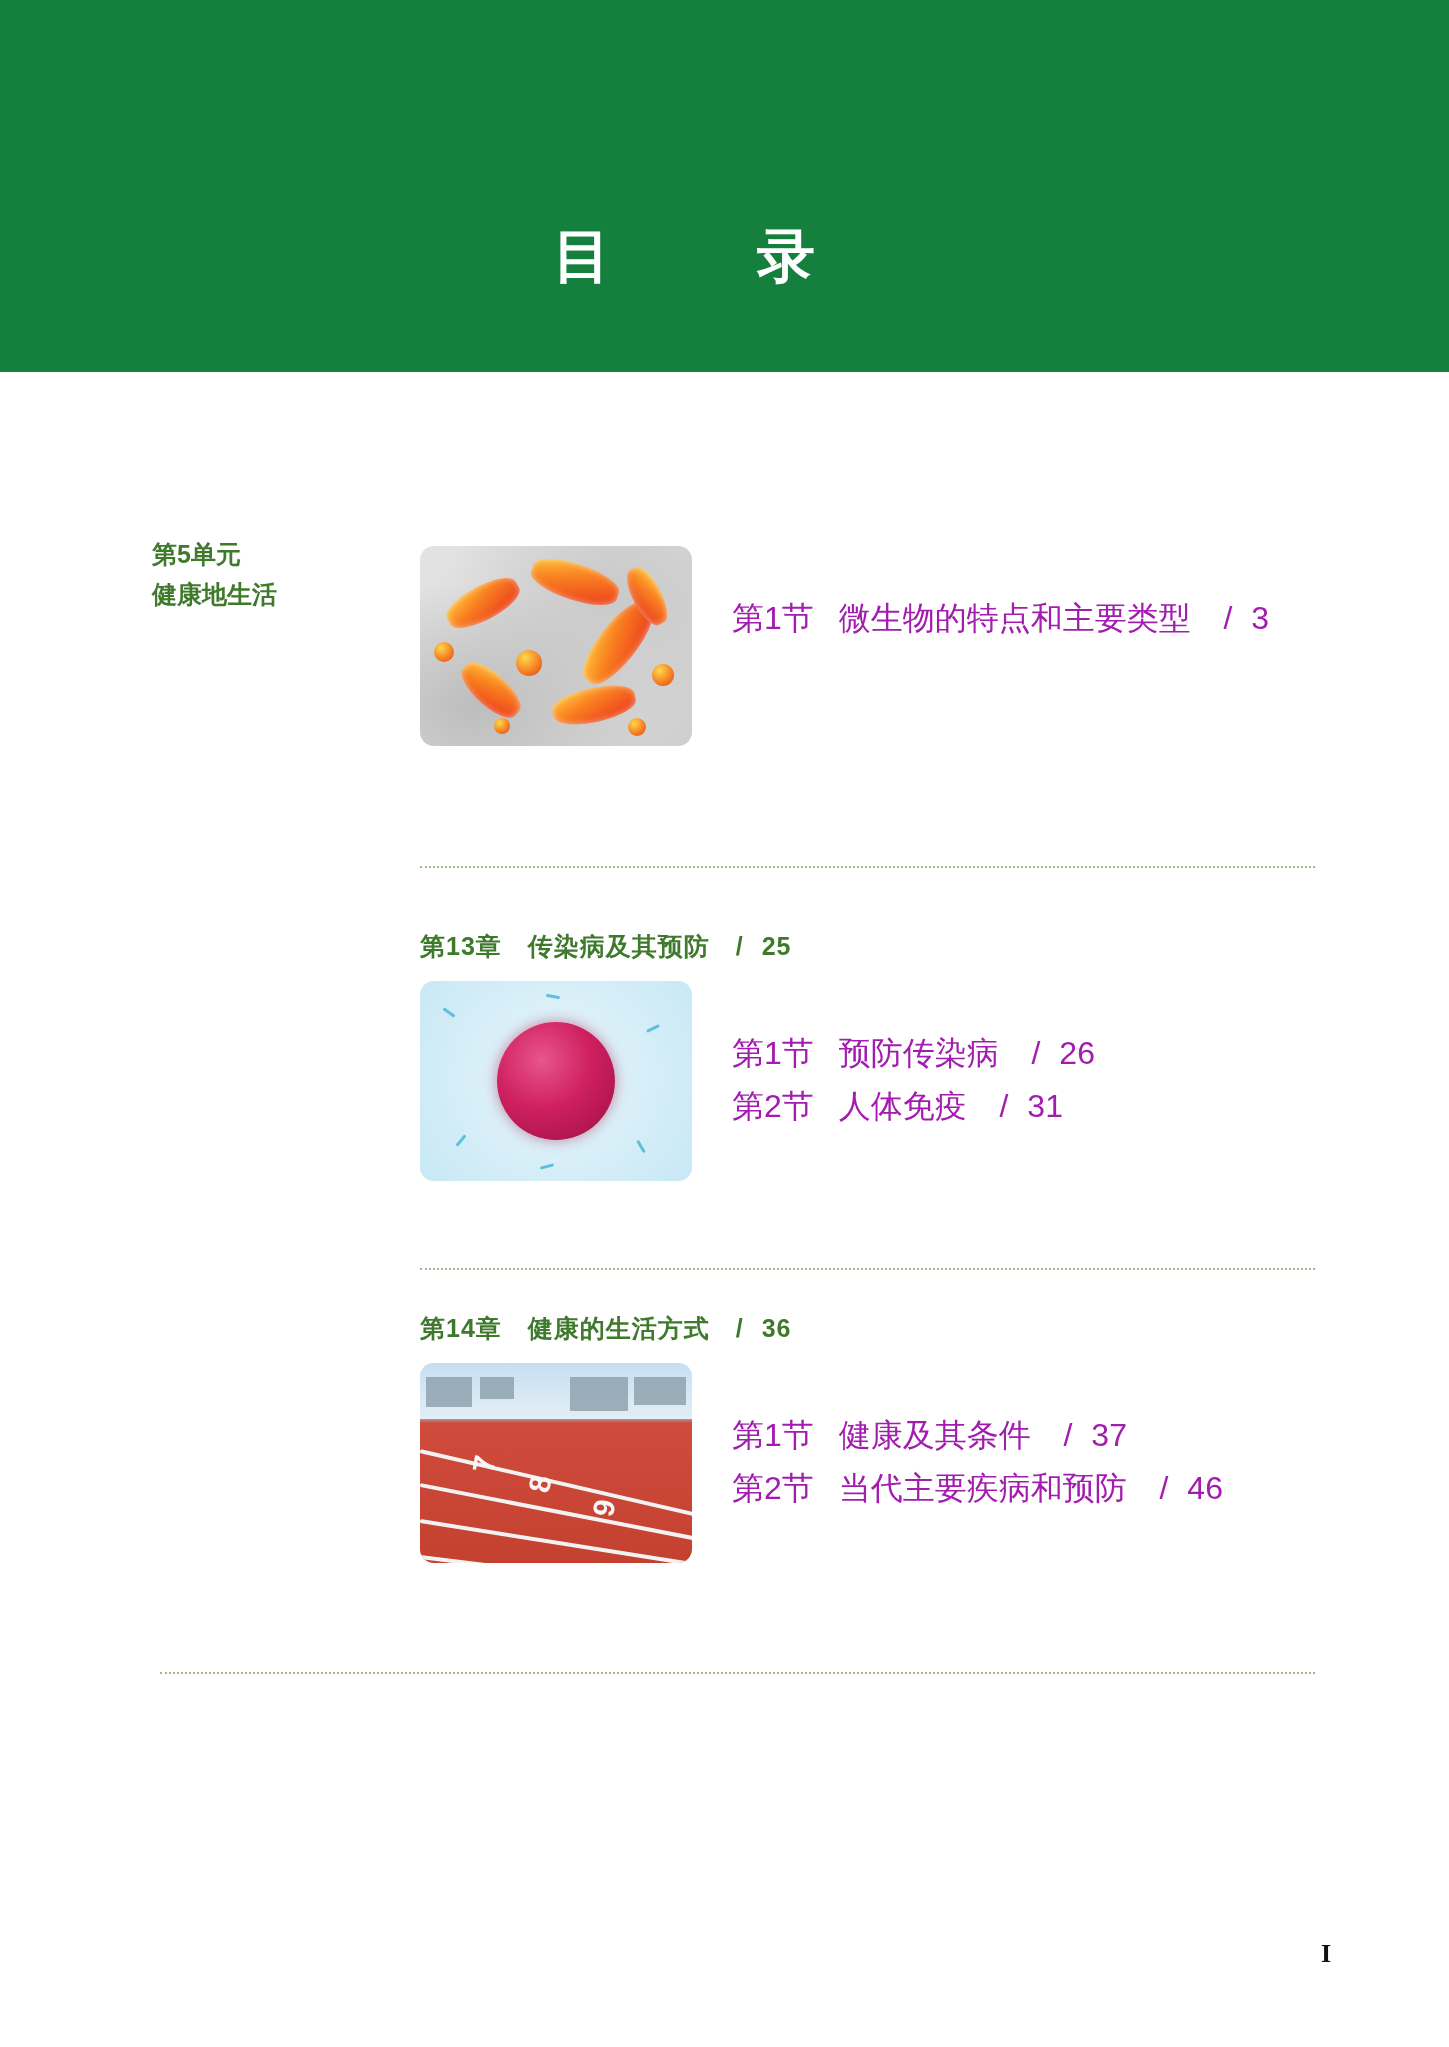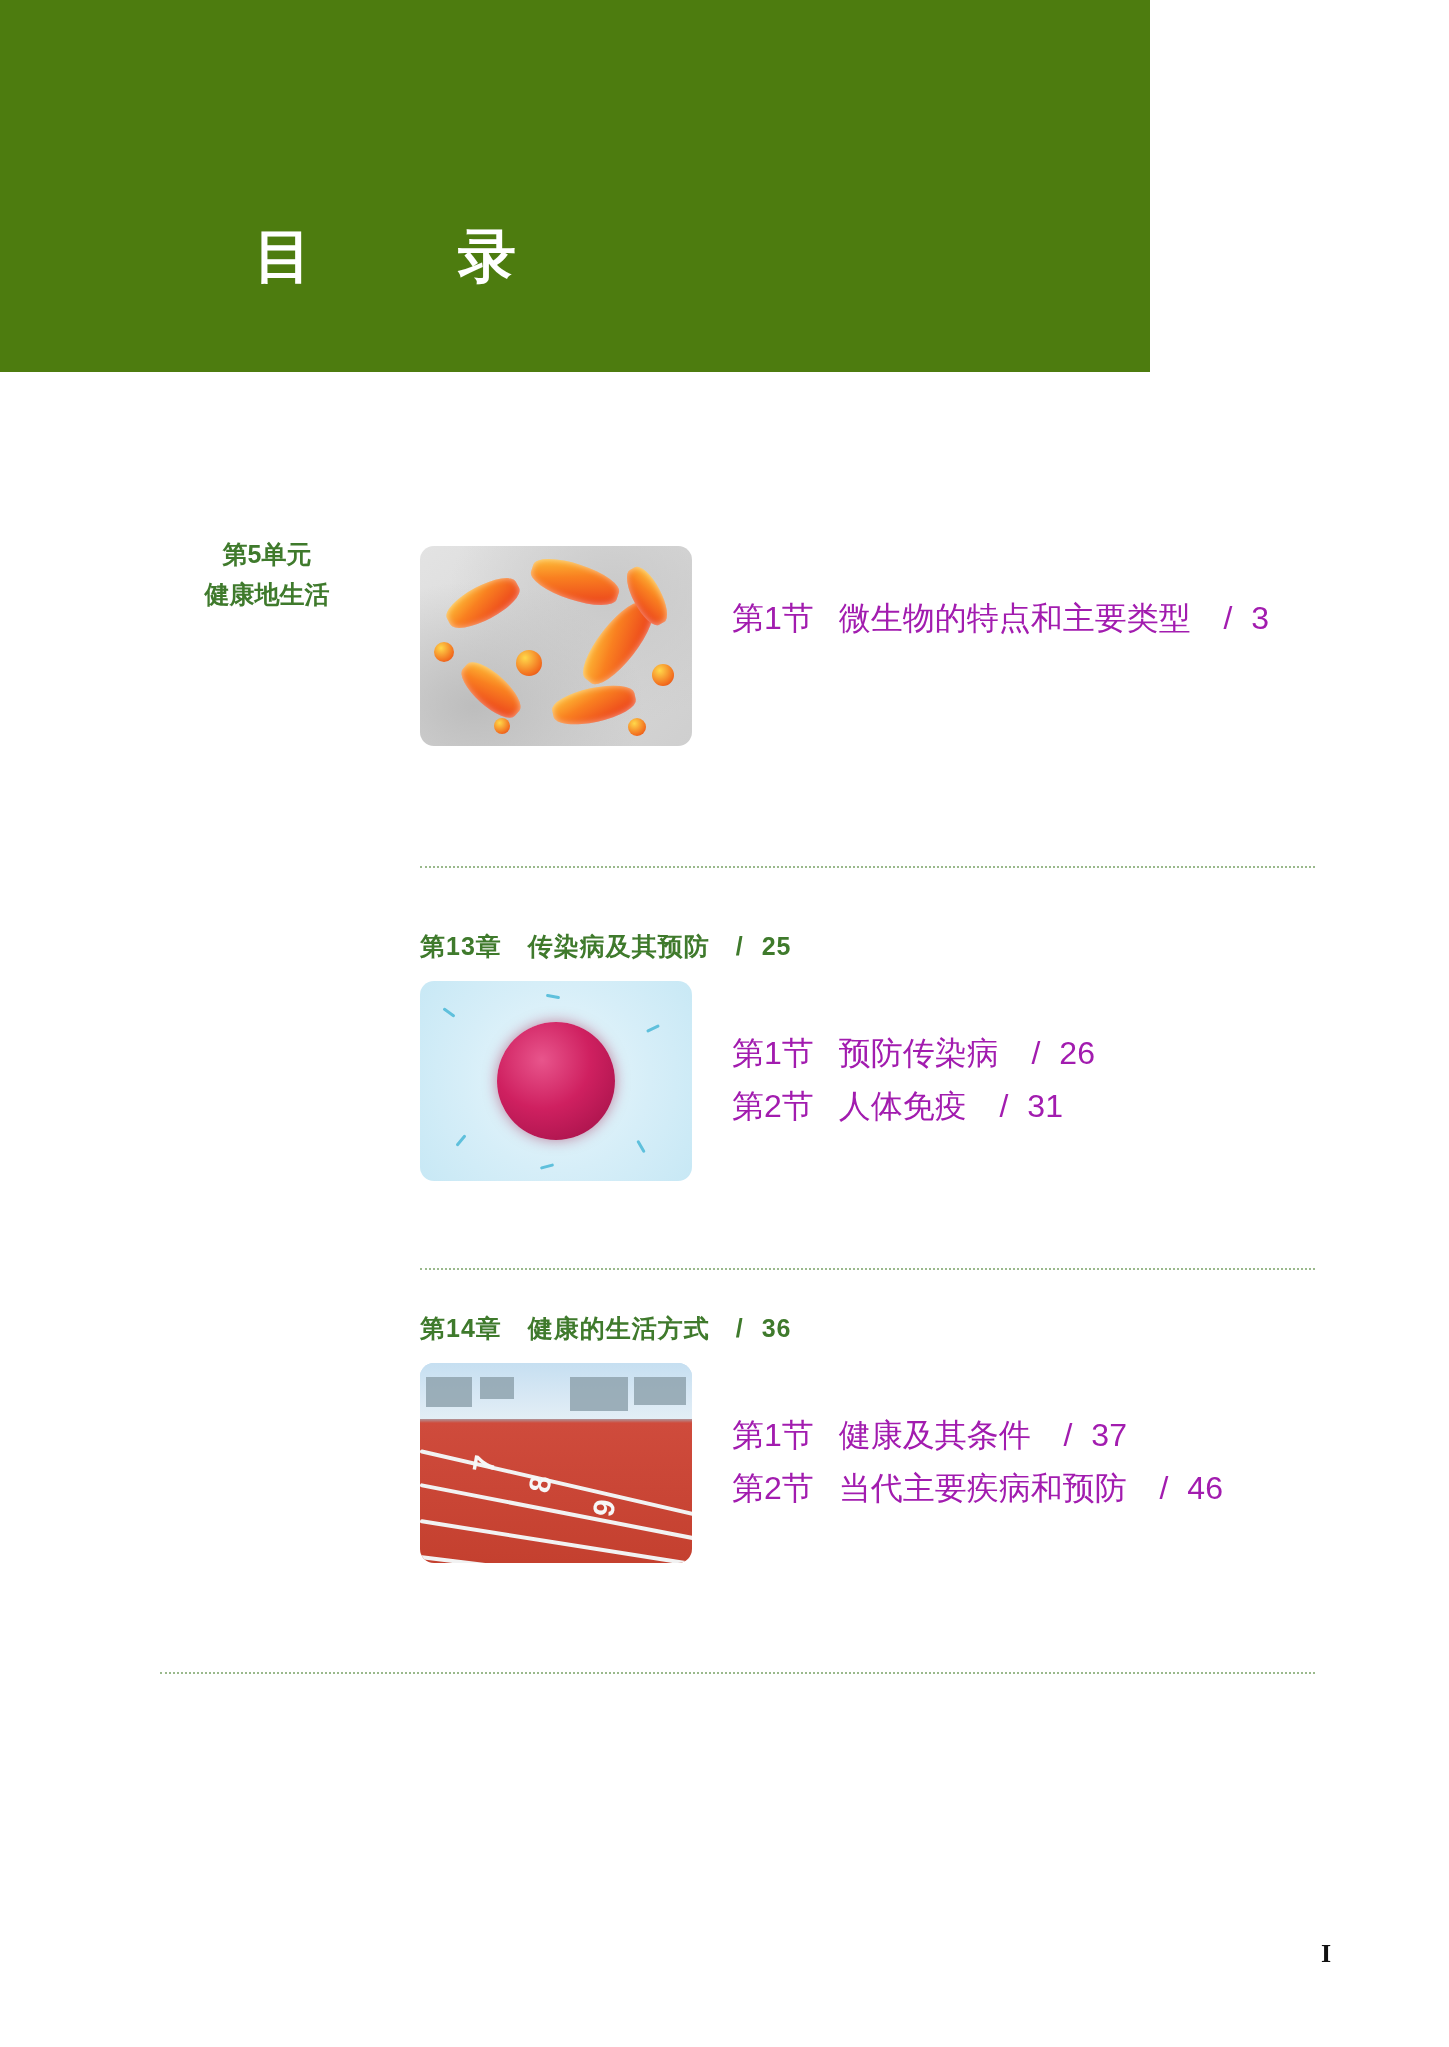--- a/index.html
+++ b/index.html
@@ -13,23 +13,23 @@
     font-family: "Liberation Sans", sans-serif;
     overflow: hidden;
     position: relative;
   }
 
   
   .header-band {
     position: absolute;
     left: 0;
     top: 0;
-    width: 1150px;
+    width: 1449px;
     height: 372px;
-    background: #4d7c0f;
+    background: #15803d;
   }
   .header-title {
     position: absolute;
     right: 590px;
     top: 218px;
     width: 420px;
     text-align: right;
     color: #ffffff;
     font-size: 58px;
     font-weight: bold;
@@ -48,21 +48,20 @@
   
   .unit-label {
     position: absolute;
     left: 152px;
     top: 162px;
     width: 230px;
     color: #3f7a2c;
     font-size: 25px;
     font-weight: bold;
     line-height: 40px;
-    text-align: center;
   }
   .unit-label div {
     white-space: nowrap;
   }
 
   
   .chapter {
     position: absolute;
     left: 420px;
     width: 900px;

